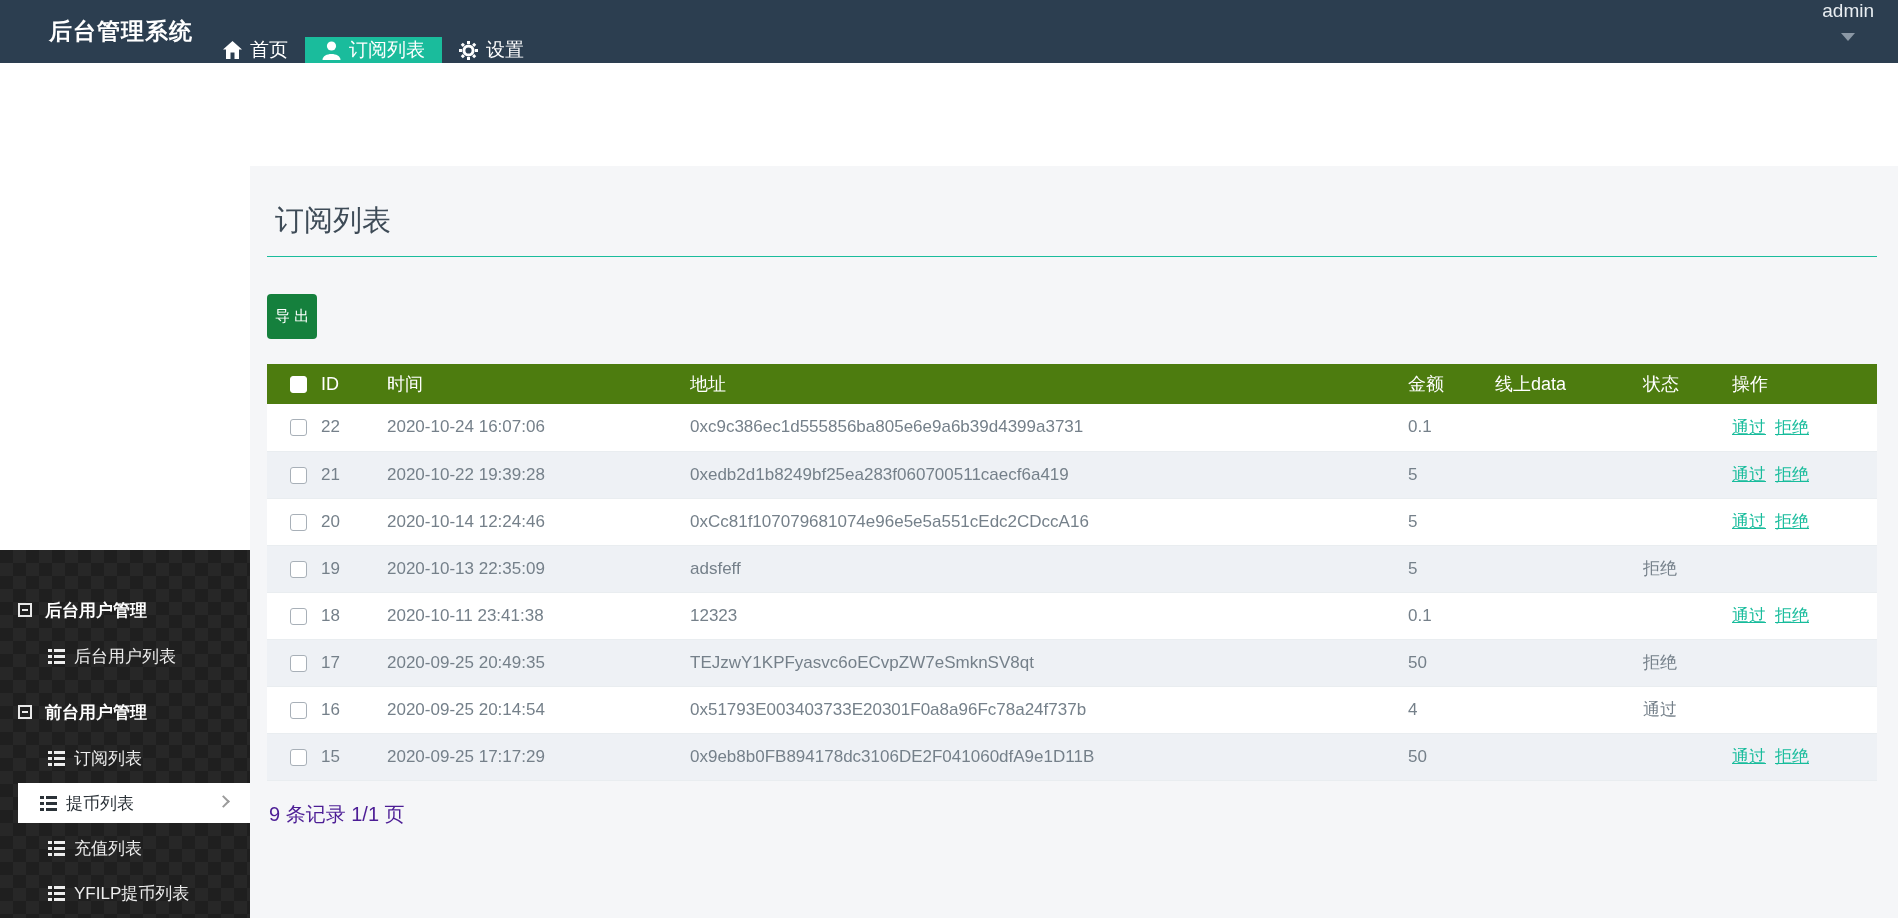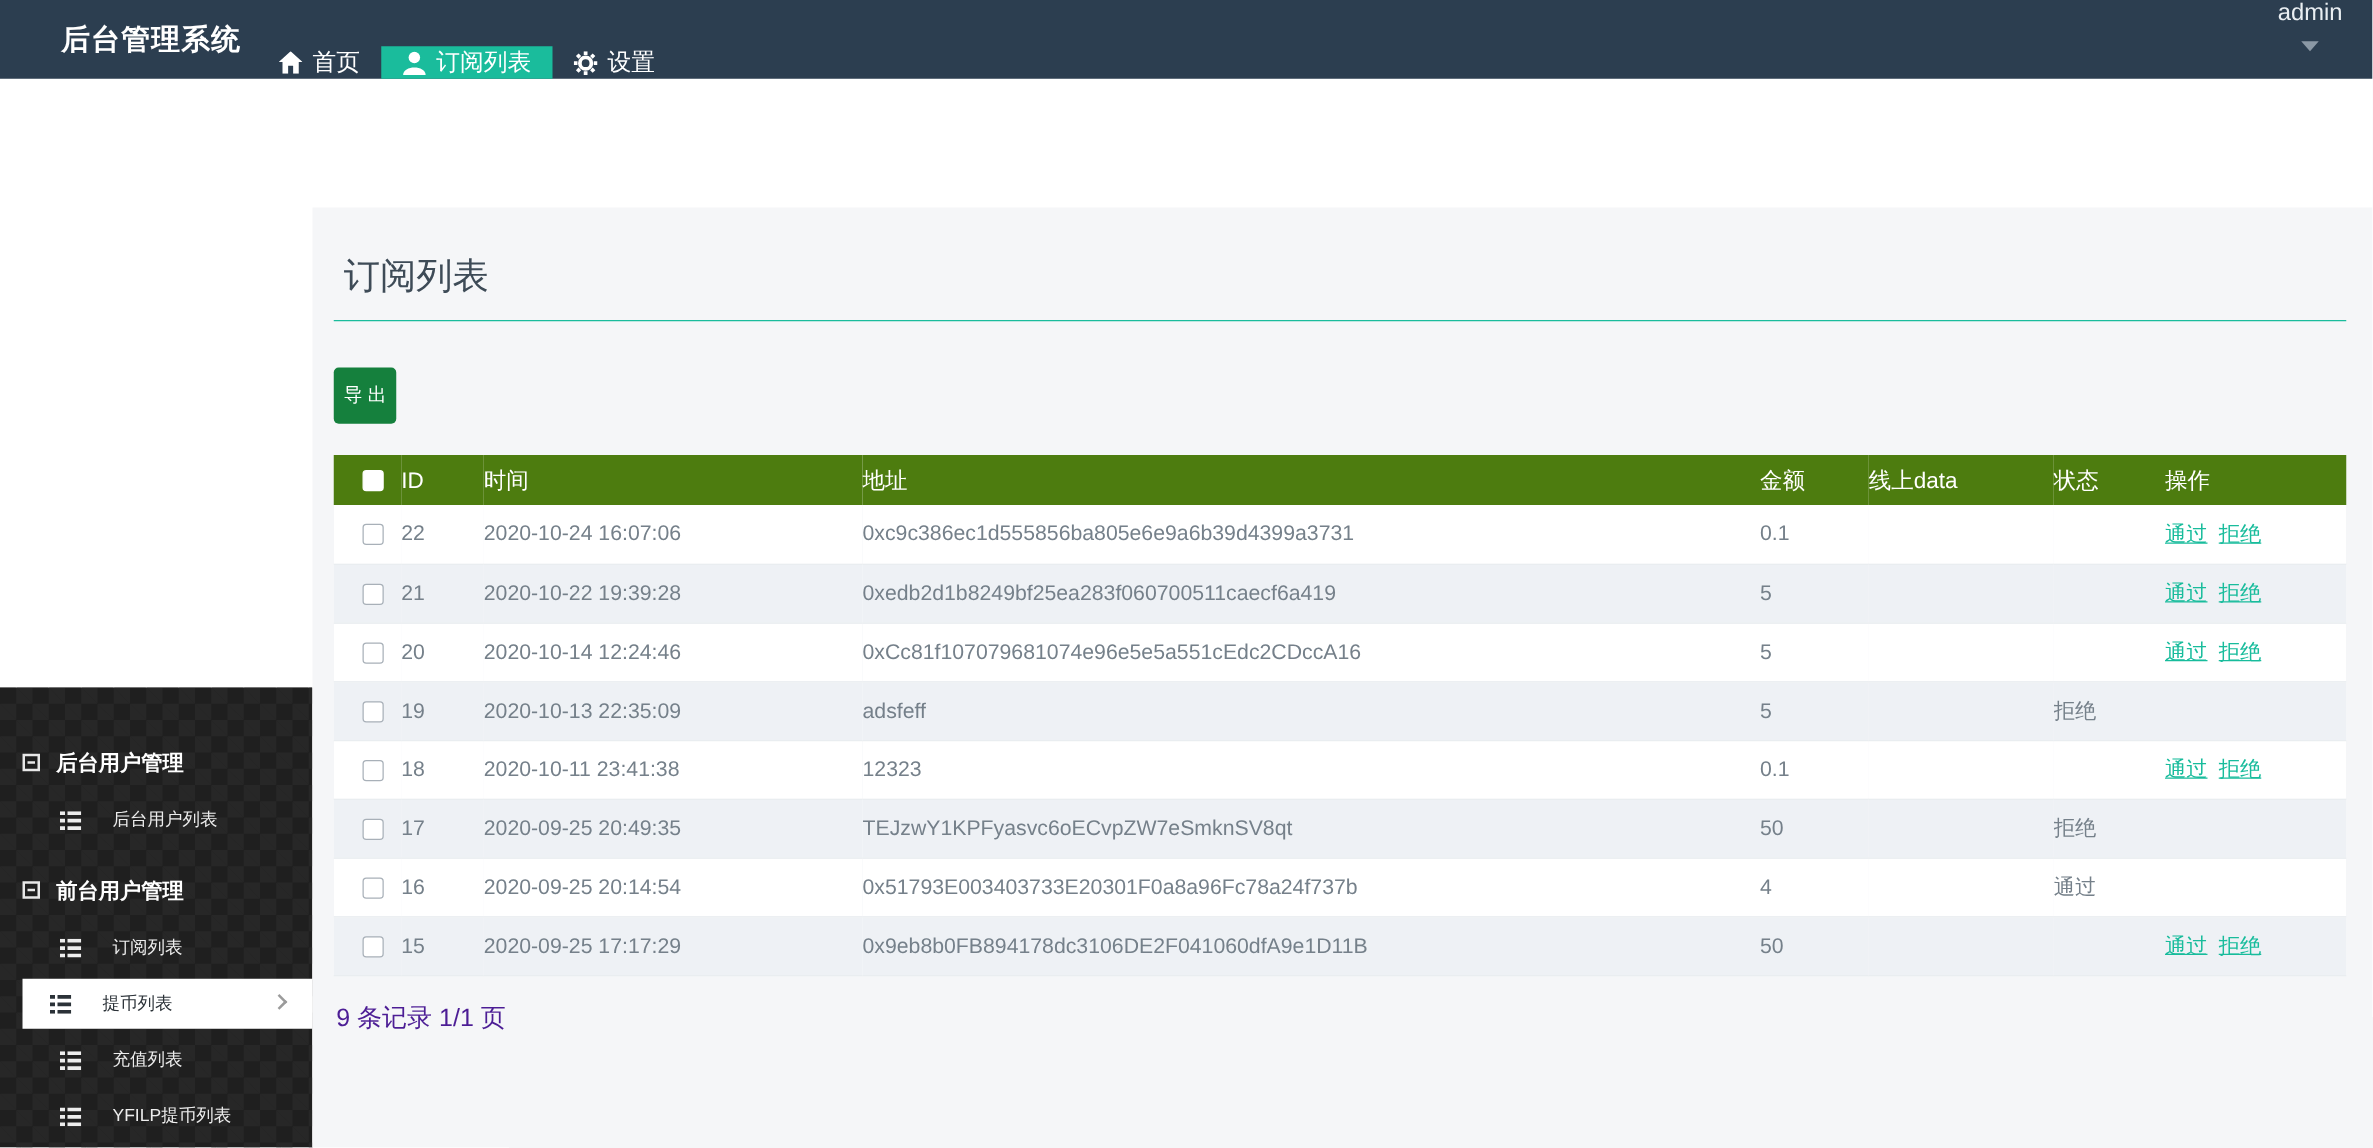--- a/index.html
+++ b/index.html
@@ -26,21 +26,21 @@
   
   .sidebar { width:250px; flex:0 0 250px; padding-top:40px;
     background-color:#1f1f1f;
     background-image:
       linear-gradient(45deg,#272727 25%,transparent 25%,transparent 75%,#272727 75%),
       linear-gradient(45deg,#272727 25%,transparent 25%,transparent 75%,#272727 75%);
     background-size:26px 26px; background-position:0 0,13px 13px; }
   .side-parent { height:40px; margin-bottom:6px; display:flex; align-items:center;
     gap:13px; padding-left:18px; color:#ffffff; font-size:17px; font-weight:bold; cursor:pointer; }
   .side-child { height:40px; margin-bottom:5px; display:flex; align-items:center;
-    gap:25px; padding-left:48px; color:#ededed; font-size:14px; cursor:pointer; position:relative; }
+    gap:9px; padding-left:48px; color:#ededed; font-size:17px; cursor:pointer; position:relative; }
   .side-child.active { background:#ffffff; color:#2b3238; margin-left:18px; padding-left:22px; }
   .section-2 { margin-top:16px; }
   .icon-collapse { width:14px; height:14px; border:2px solid #e8e8e8; position:relative;
     flex:0 0 14px; background:#1f1f1f; }
   .icon-collapse::after { content:""; position:absolute; left:2px; right:2px; top:4px;
     height:2px; background:#e8e8e8; }
   .icon-list svg { display:block; }
   .side-child .icon-list svg rect { fill:#ededed; }
   .side-child.active .icon-list svg rect { fill:#2b3238; }
   .chevron-right { position:absolute; right:22px; top:14px; width:9px; height:9px;

